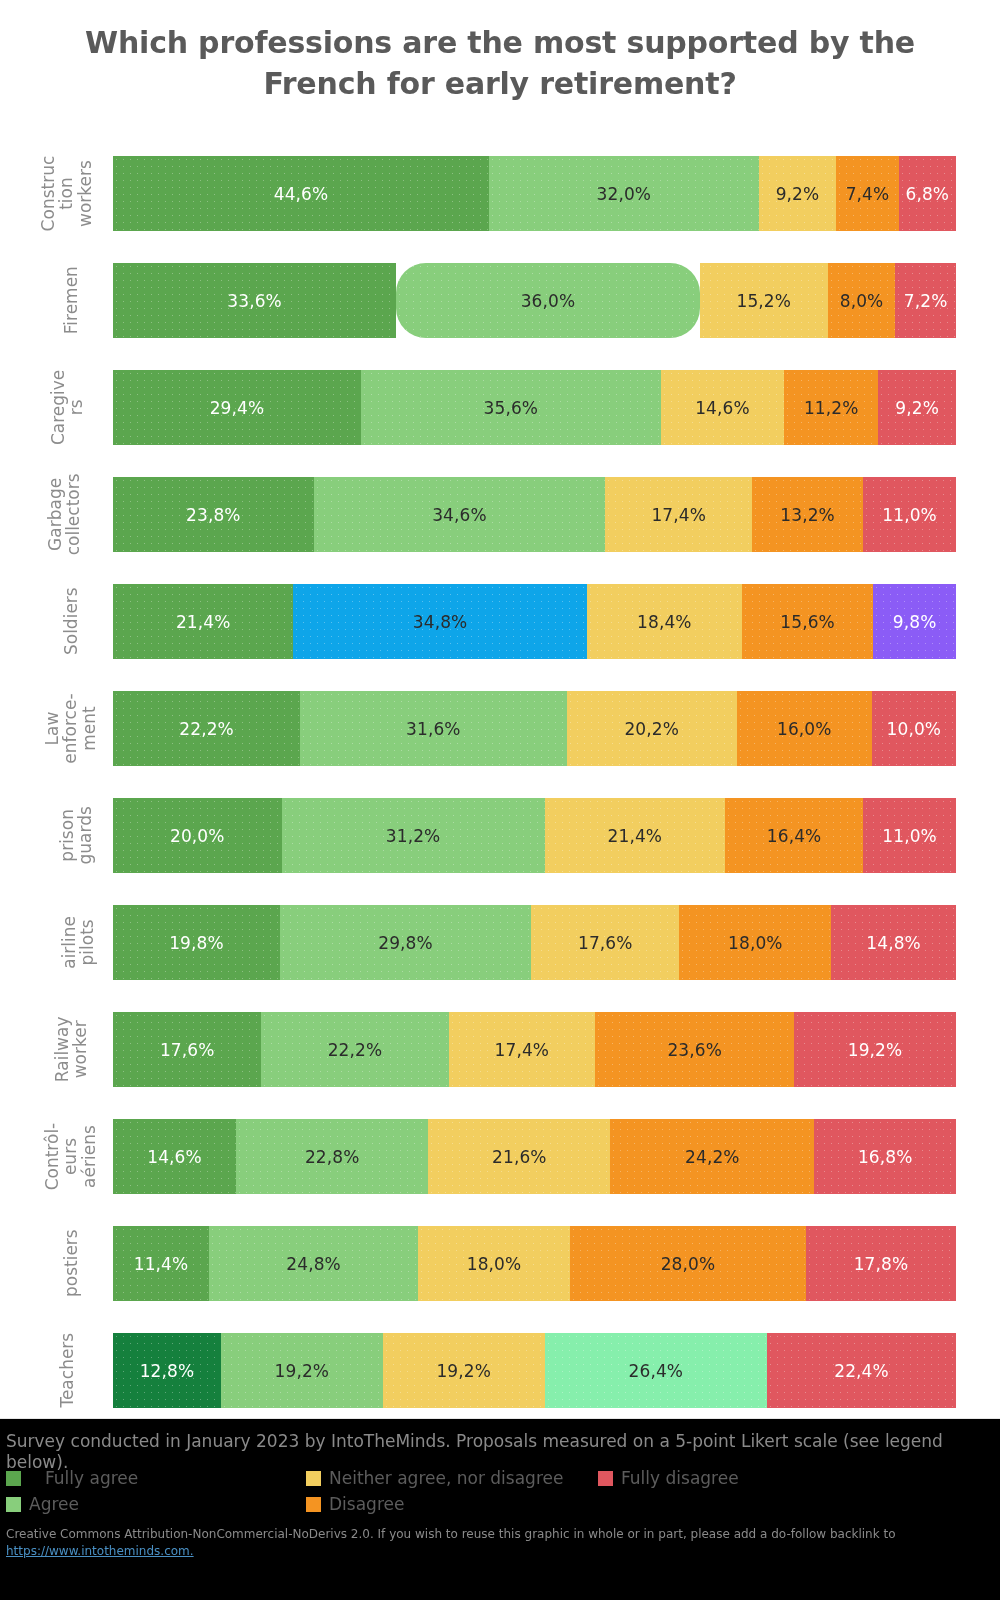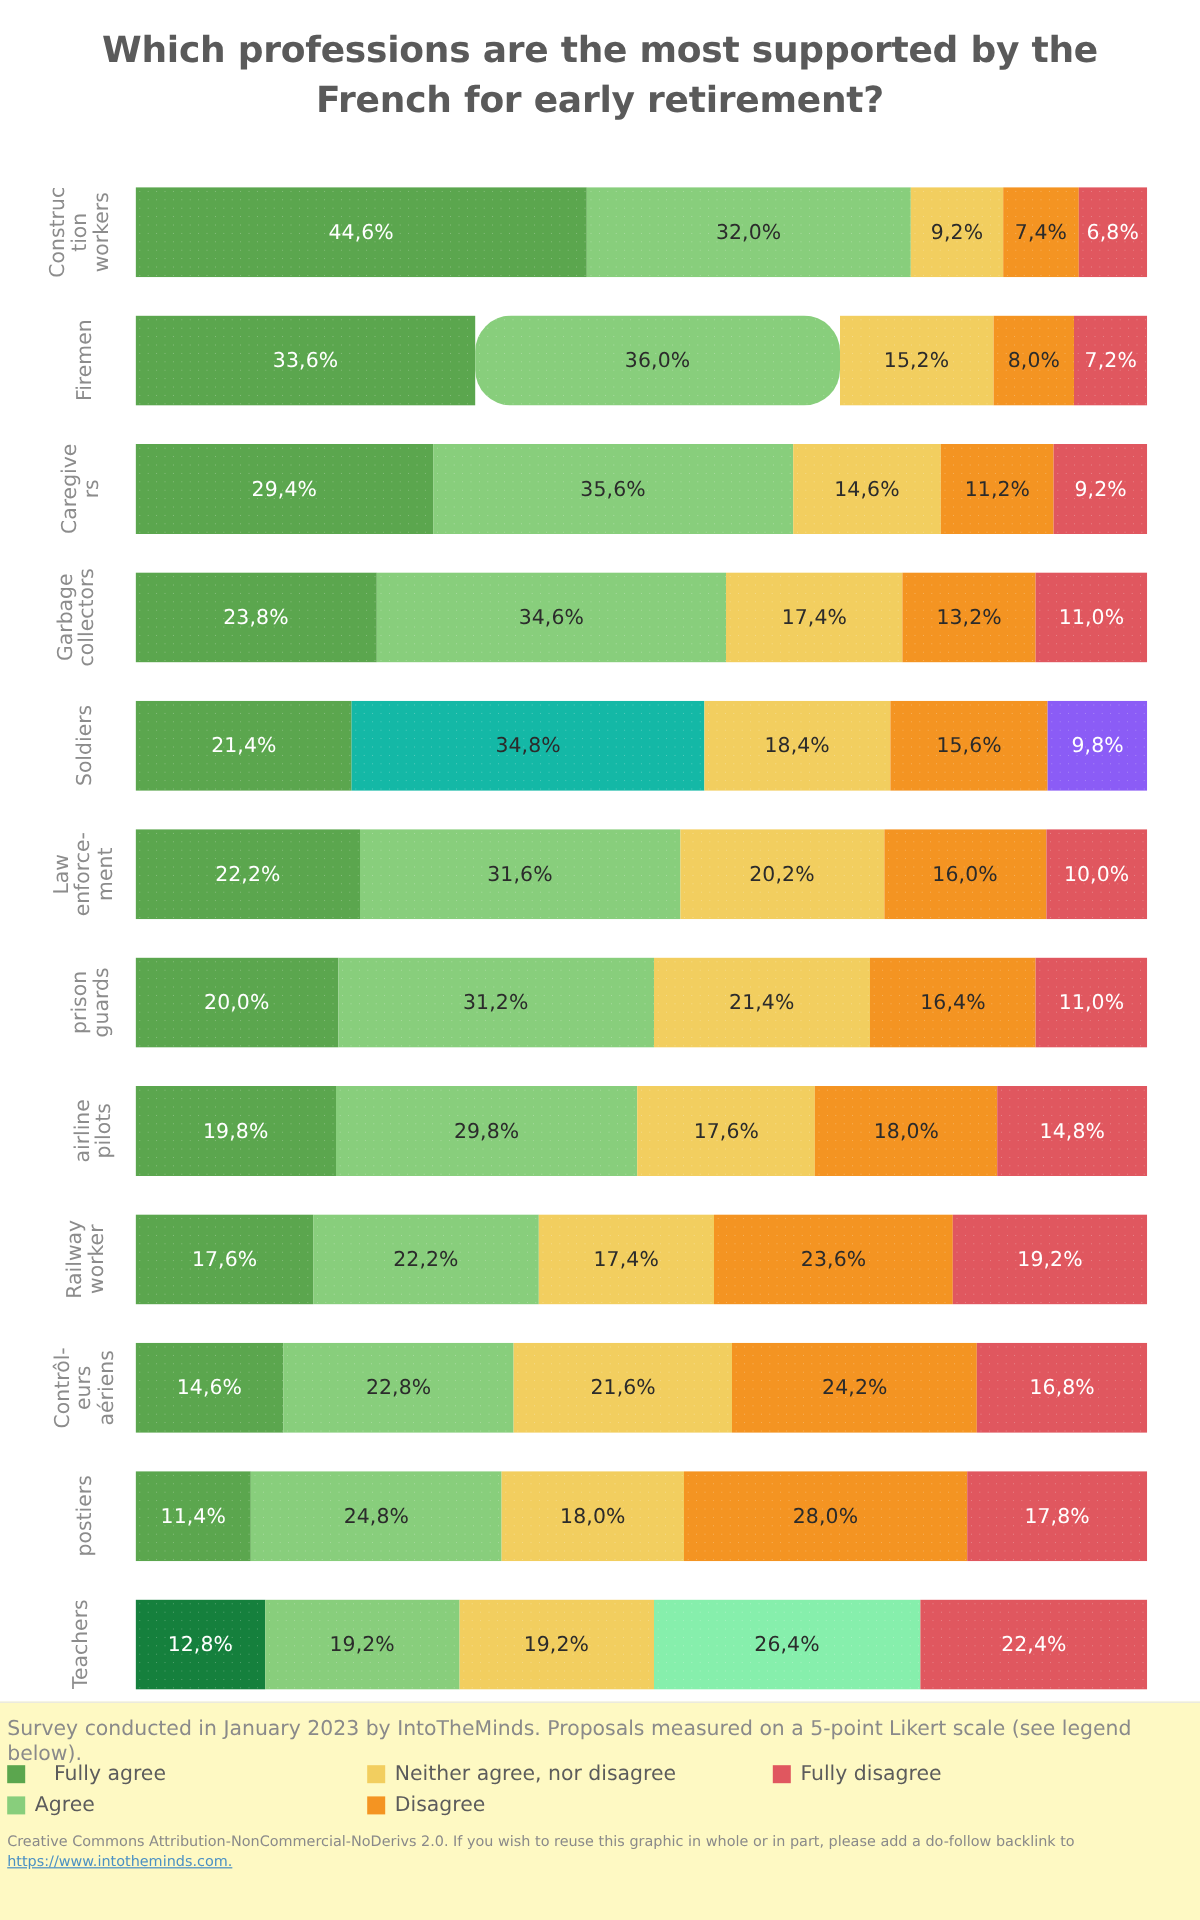--- a/index.html
+++ b/index.html
@@ -101,21 +101,21 @@
   .seg.s3 { color: #2b2b2b; }
   .seg.s4 { color: #ffffff; }
 
   
   #footer {
     position: absolute;
     left: 0;
     top: 1418px;
     width: 1000px;
     height: 182px;
-    background: #fef9c3;
+    background: #000000;
     box-sizing: border-box;
   }
   #footer-divider {
     position: absolute;
     left: 0; top: 0;
     width: 1000px;
     height: 1px;
     background: #e6e6e6;
   }
   #survey-note {
@@ -145,21 +145,21 @@
   .legend-swatch {
     width: 15px;
     height: 15px;
     margin-right: 8px;
     flex: 0 0 auto;
   }
   .lg-c0 { left: 0px;   top: 0px; gap: 16px;  }
   .lg-c1 { left: 0px;   top: 26px; }
   .lg-c2 { left: 300px; top: 0px;  }
   .lg-c3 { left: 300px; top: 26px; }
-  .lg-c4 { left: 638px; top: 0px;  }
+  .lg-c4 { left: 592px; top: 0px;  }
 
   #license {
     position: absolute;
     left: 6px;
     top: 108px;
     width: 980px;
     font-size: 12px;
     color: #8a8a8a;
     line-height: 1.45;
   }
@@ -267,21 +267,21 @@
       </div>
     </div>
     <div class="bar-row" style="top: 428px;">
       <div class="row-label">
         <span>Soldiers</span>
       </div>
       <div class="bar-track">
         <div class="seg s0" style="width: 21.4%; background: rgb(91, 166, 78);">
           <span>21,4%</span>
         </div>
-        <div class="seg s1" style="width: 34.8%; background: #14b8a6;">
+        <div class="seg s1" style="width: 34.8%; background: #0ea5e9;">
           <span>34,8%</span>
         </div>
         <div class="seg s2" style="width: 18.4%; background: rgb(242, 206, 95);">
           <span>18,4%</span>
         </div>
         <div class="seg s3" style="width: 15.6%; background: rgb(244, 148, 34);">
           <span>15,6%</span>
         </div>
         <div class="seg s4" style="width: 9.8%; background: #8b5cf6;">
           <span>9,8%</span>

